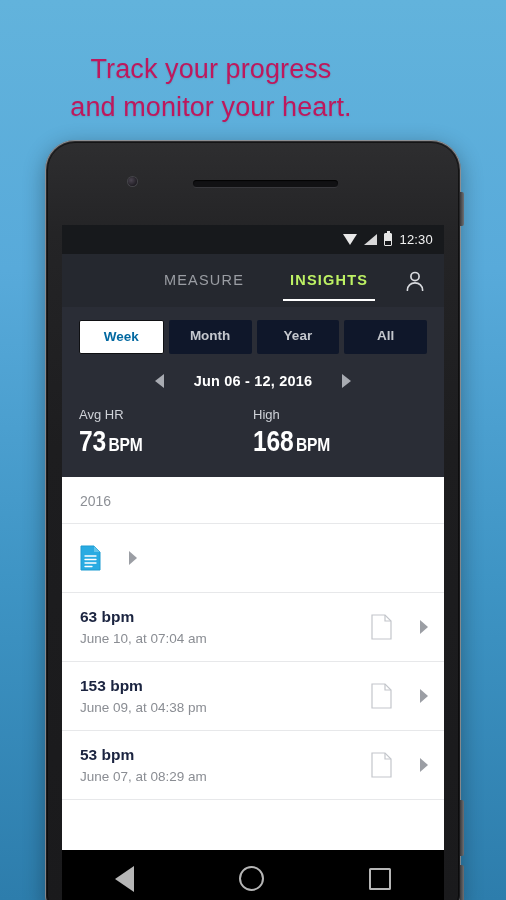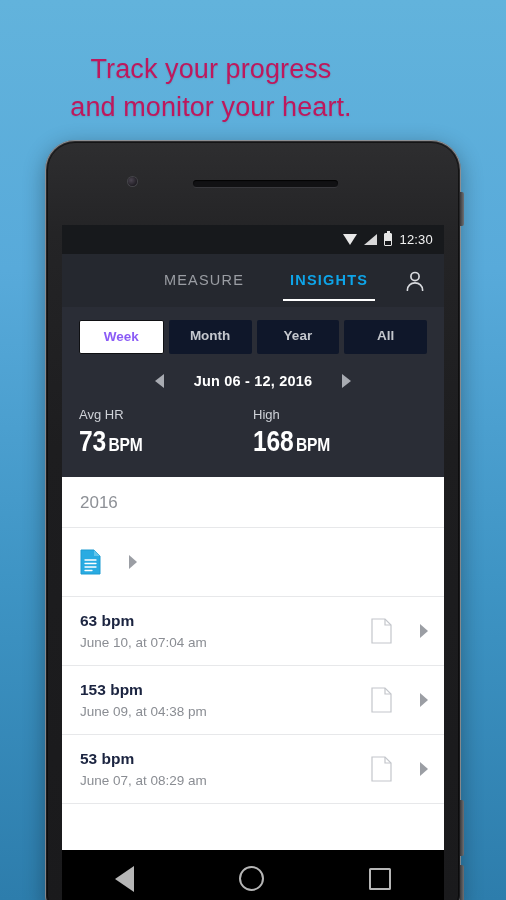--- a/index.html
+++ b/index.html
@@ -103,40 +103,40 @@
   .tabbar {
     height:53px; background:#25282f;
     display:flex; align-items:center; position:relative;
   }
   .tabs { display:flex; gap:40px; margin:0 auto; padding-left:26px; }
   .tab {
     font-size:14.5px; letter-spacing:1.2px; font-weight:700;
     padding:16px 3px 17px; position:relative;
   }
   .tab.inactive { color:#9a9da3; font-weight:500; }
-  .tab.active { color:#0ea5e9; }
+  .tab.active { color:#bef264; }
   .tab.active::after{
     content:""; position:absolute; left:-4px; right:-4px; bottom:4px;
     height:2.5px; background:#ffffff;
   }
   .profile-btn{
     position:absolute; right:16px; top:50%; transform:translateY(-50%);
     width:26px; height:26px;
   }
 
   
   .panel { background:#2a2d36; padding:13px 17px 16px; }
   .segmented { display:flex; gap:5px; }
   .seg {
     flex:1; text-align:center; font-size:13.5px; font-weight:700;
     padding:8px 0 9px; border-radius:2px;
     background:#0f172a; color:#c4c7cd;
   }
   .seg.selected {
-    background:#ffffff; color:#8b5cf6;
+    background:#ffffff; color:#0369a1;
     border:1.5px solid #0f1013;
     text-align:center;
   }
 
   .daterow {
     display:flex; align-items:center; justify-content:center;
     gap:30px; margin-top:19px;
   }
   .daterow .label { color:#ffffff; font-size:14.5px; font-weight:700; letter-spacing:0.2px; }
   .arrow-l, .arrow-r { width:0; height:0; }
@@ -150,21 +150,21 @@
     color:#ffffff; font-weight:700;
     font-size:30px; line-height:33px;
     transform:scaleX(0.82); transform-origin:left center;
     white-space:nowrap; letter-spacing:-0.2px;
   }
   .stat .val .unit { font-size:19px; margin-left:3px; }
 
   
   .list { background:#ffffff; }
   .list-header {
-    color:#8d9096; font-size:17px;
+    color:#8d9096; font-size:14px;
     padding:16px 18px 14px;
     border-bottom:1px solid #e7e8ea;
   }
   .row {
     display:flex; align-items:center;
     padding:14px 16px 14px 18px;
     border-bottom:1px solid #e7e8ea;
     min-height:69px;
   }
   .row .text { flex:1; }

